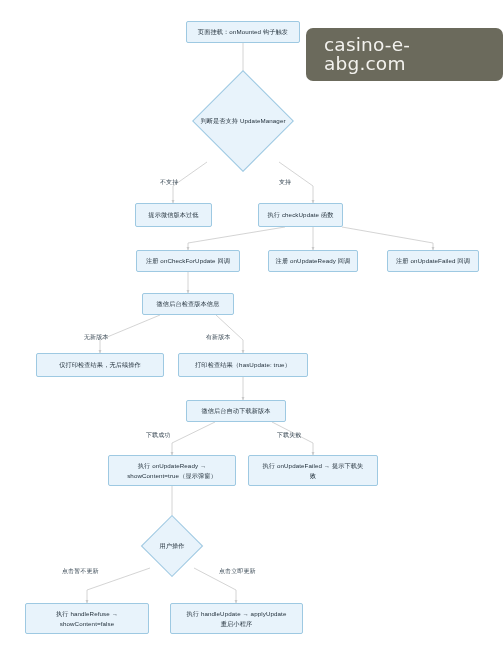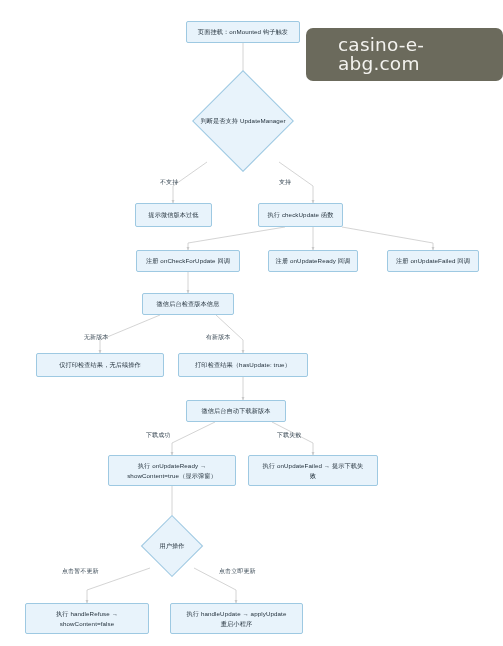--- a/index.html
+++ b/index.html
@@ -62,21 +62,21 @@
     font-size:6px;
     line-height:1;
     letter-spacing:.1px;
     white-space:nowrap;
     background:transparent;
   }
   .watermark{
     position:absolute;
     left:306px;
     top:28px;
-    padding:8px 32px;
+    padding:8px 18px;
     background:#6b6a5c;
     border-radius:7px;
     color:#f3f2ee;
     font-size:18.5px;
     line-height:1;
     letter-spacing:.2px;
     font-family:"DejaVu Sans",sans-serif;
   }
 </style>
 </head>

